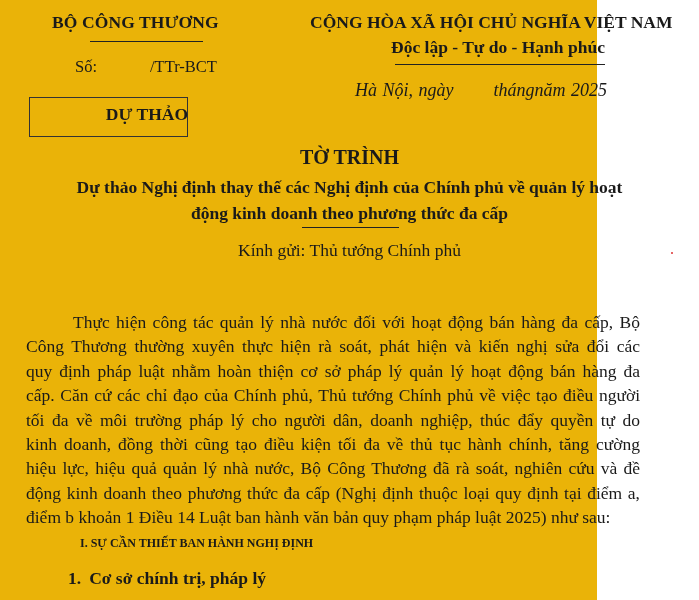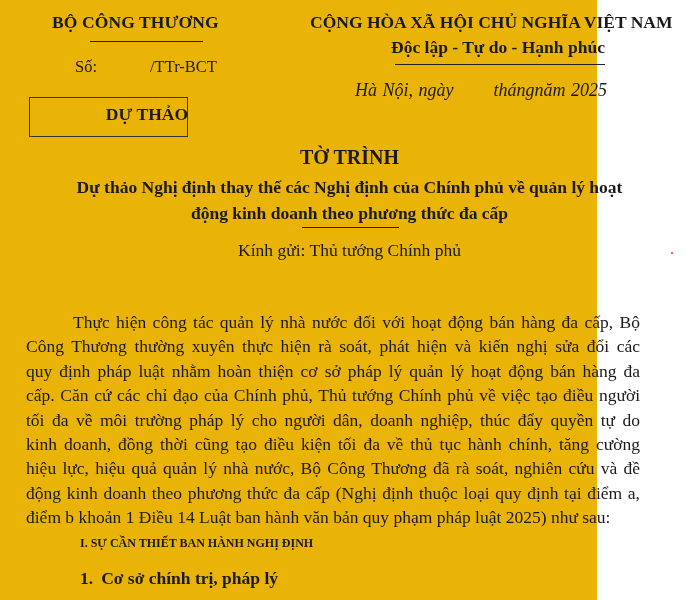--- a/index.html
+++ b/index.html
@@ -111,21 +111,21 @@
       white-space: nowrap;
     }
     .body-para .line.first { padding-left: 47px; }
     .body-para .line.last { text-align-last: left; }
 
     .section-heading {
       left: 80px; top: 536px;
       font-size: 12px; font-weight: bold;
     }
     .subsection-heading {
-      left: 80px; top: 568px;
+      left: 68px; top: 568px;
       font-size: 17.5px; font-weight: bold;
     }
     .subsection-heading .num { margin-right: 8px; }
 
     .speck {
       left: 671px; top: 252px; width: 2px; height: 2px;
       background: #d33; border-radius: 50%;
     }
   </style>
 </head>

